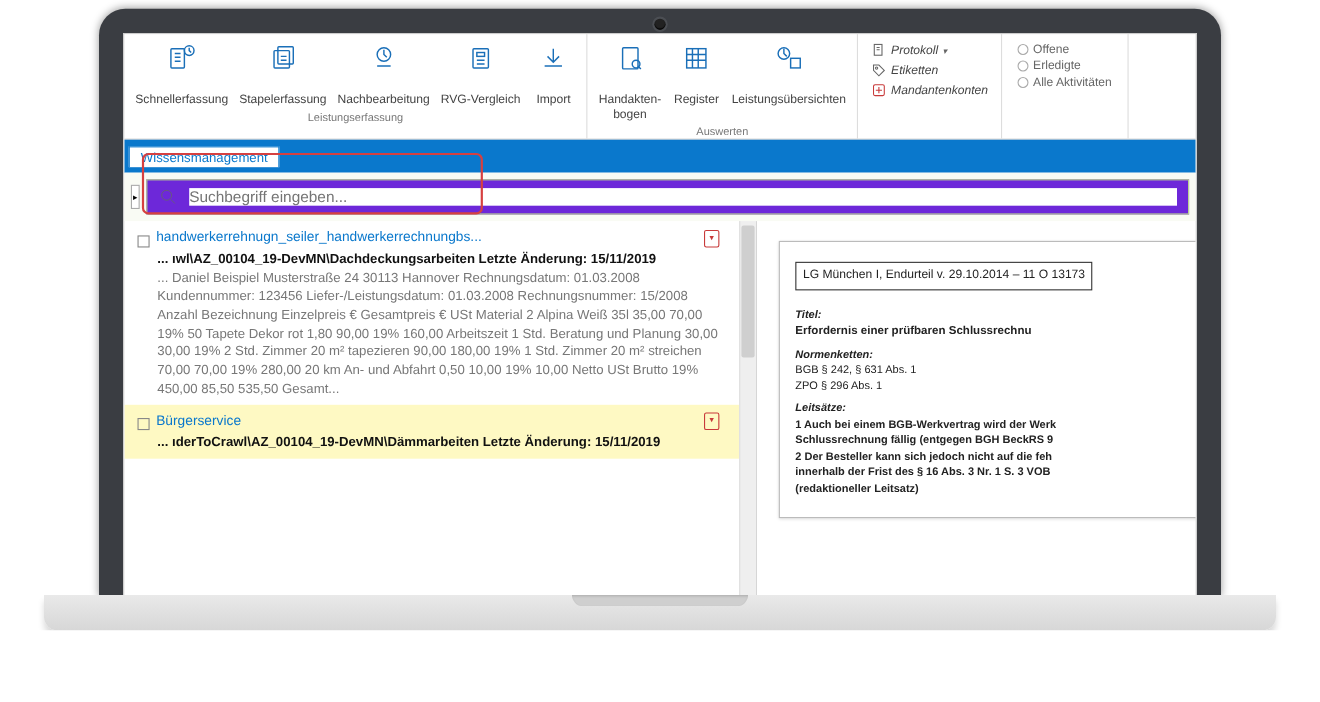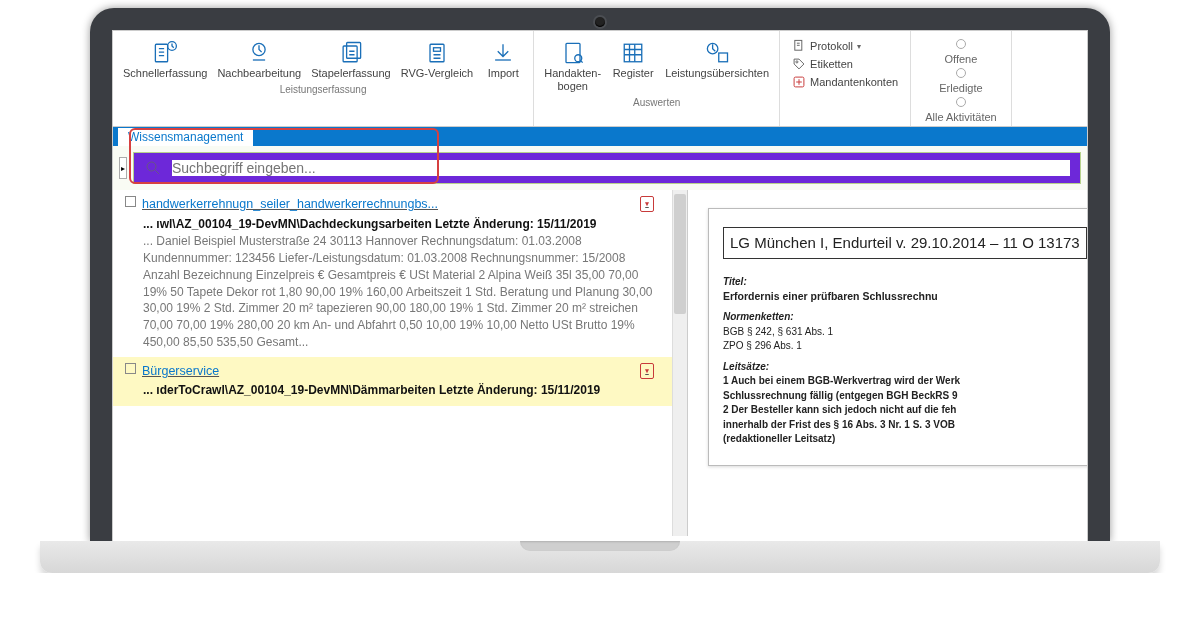--- a/index.html
+++ b/index.html
@@ -71,21 +71,21 @@
   }
   .ribbon-items {
     display: flex;
     gap: 2px;
     align-items: flex-start;
   }
   .ribbon-item {
     display: flex;
     flex-direction: column;
     align-items: center;
-    gap: 0;
+    gap: 18px;
     padding: 4px 4px 0 4px;
     cursor: pointer;
     text-align: center;
     line-height: 1.2;
     min-width: 64px;
   }
   .ribbon-group-title {
     font-size: 10px;
     color: #777;
     margin-top: 4px;
@@ -102,28 +102,28 @@
     gap: 4px;
     padding: 4px 6px;
     font-size: 11px;
   }
   .ribbon-list-item {
     display: flex; align-items: center; gap: 4px;
     cursor: pointer;
   }
   .small-icon { width: 14px; height: 14px; stroke: #666; fill:none; stroke-width:1.4; }
   .radio-group { display: flex; flex-direction: column; gap:3px; padding: 4px 8px; font-size: 11px; color:#666;}
-  .radio-row { display:flex; align-items:center; gap:4px;flex-direction:column; }
+  .radio-row { display:flex; align-items:center; gap:4px; }
   .radio-dot { width:10px; height:10px; border:1px solid #aaa; border-radius:50%; display:inline-block; }
 
   
   .tab-bar {
     background: #0a78cc;
     color: #fff;
-    height: 19px;
+    height: 30px;
     display: flex;
     align-items: center;
     padding-left: 4px;
     font-size: 12px;
   }
   .tab {
     background: #fff;
     color: #0a78cc;
     padding: 2px 10px;
     border: 1px solid #0a78cc;
@@ -191,21 +191,21 @@
     padding: 6px 18px 6px 12px;
     font-size: 12px;
     color: #555;
     line-height: 1.4;
     margin-right:15px;
   }
   .result-item.selected {
     background: #fef9c3;
   }
   .result-head {
-    display:flex; align-items:flex-start; gap:6px;text-decoration:underline;
+    display:flex; align-items:flex-end; gap:6px;
   }
   .checkbox { width:11px; height:11px; border:1px solid #888; display:inline-block; flex-shrink:0;}
   .result-title { color:#0a78cc; font-size:12.5px; }
   .pdf-badge {
     margin-left:auto;
     width:14px; height:16px;
     border:1.5px solid #c83a3a; border-radius:2px;
     display:flex; align-items:center; justify-content:center;
     font-size:7px; color:#c83a3a; font-weight:bold;
     flex-shrink:0;
@@ -233,21 +233,21 @@
     padding: 18px 14px;
     font-size: 10px;
     color:#222;
     line-height:1.45;
     width: 420px;
   }
   .preview-court {
     border:1px solid #333;
     padding: 4px 6px;
     display:inline-block;
-    font-size: 15px;
+    font-size: 11px;
     margin-bottom:10px;
   }
   .preview-label { font-weight:bold; margin-top:6px;font-style:italic; }
   .preview-title { font-weight:bold; font-size:10.5px; margin-bottom:6px;}
 </style>
 </head>
 <body>
 
 <div class="laptop-frame">
   <div class="camera"></div>
@@ -260,36 +260,36 @@
             <svg class="icon" viewBox="0 0 32 32">
                 <rect x="5" y="6" width="14" height="20" rx="1"></rect>
                 <path d="M9 11h6M9 15h6M9 19h6"></path>
                 <circle cx="24" cy="8" r="5"></circle>
                 <path d="M24 5v3l2 2"></path>
               </svg>
             <span>Schnellerfassung</span>
           </div>
           <div class="ribbon-item">
             <svg class="icon" viewBox="0 0 32 32">
+                <rect x="7" y="8" width="16" height="18" rx="1"></rect>
+                <rect x="11" y="4" width="16" height="18" rx="1"></rect>
+                <path d="M14 14h6M14 18h6"></path>
+              </svg>
+            <span>Stapelerfassung</span>
+          </div>
+          <div class="ribbon-item">
+            <svg class="icon" viewBox="0 0 32 32">
                 <circle cx="16" cy="12" r="7"></circle>
                 <path d="M16 7v5l3 3"></path>
                 <path d="M9 24h14"></path>
               </svg>
             <span>Nachbearbeitung</span>
           </div>
           <div class="ribbon-item">
             <svg class="icon" viewBox="0 0 32 32">
-                <rect x="7" y="8" width="16" height="18" rx="1"></rect>
-                <rect x="11" y="4" width="16" height="18" rx="1"></rect>
-                <path d="M14 14h6M14 18h6"></path>
-              </svg>
-            <span>Stapelerfassung</span>
-          </div>
-          <div class="ribbon-item">
-            <svg class="icon" viewBox="0 0 32 32">
                 <rect x="8" y="6" width="16" height="20" rx="1"></rect>
                 <rect x="12" y="10" width="8" height="4"></rect>
                 <path d="M12 18h8M12 22h8"></path>
               </svg>
             <span>RVG-Vergleich</span>
           </div>
           <div class="ribbon-item" style="min-width:48px;">
             <svg class="icon" viewBox="0 0 32 32">
                 <path d="M16 6v14M10 14l6 6 6-6"></path>
                 <path d="M7 24h18"></path>
@@ -323,21 +323,21 @@
                 <circle cx="11" cy="11" r="6"></circle>
                 <path d="M11 6v5l3 3"></path>
                 <rect x="18" y="16" width="10" height="10"></rect>
               </svg>
             <span>Leistungsübersichten</span>
           </div>
         </div>
         <div class="ribbon-group-title">Auswerten</div>
       </div>
 
-      <div class="ribbon-group" style="align-items:center;">
+      <div class="ribbon-group" style="align-items:center;font-style:italic;">
         <div class="ribbon-list">
           <div class="ribbon-list-item">
             <svg class="small-icon" viewBox="0 0 20 20">
                 <rect x="4" y="2" width="10" height="14"></rect>
                 <path d="M7 6h4M7 9h4"></path>
               </svg>
             <span>Protokoll</span>
             <span style="font-size:8px;color:#666;">▾</span>
           </div>
           <div class="ribbon-list-item">

